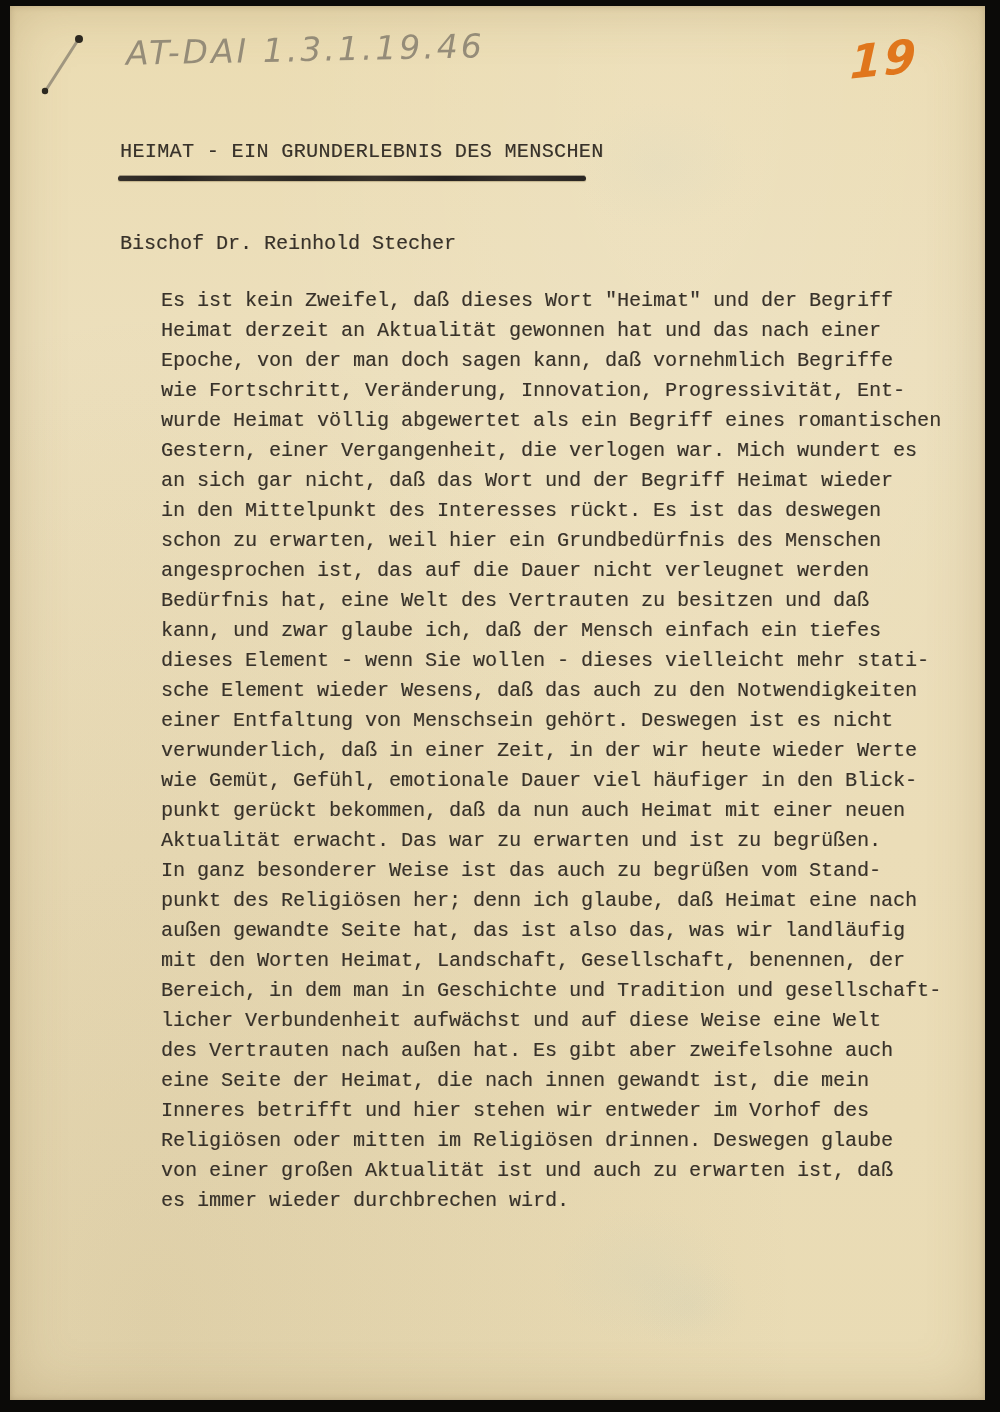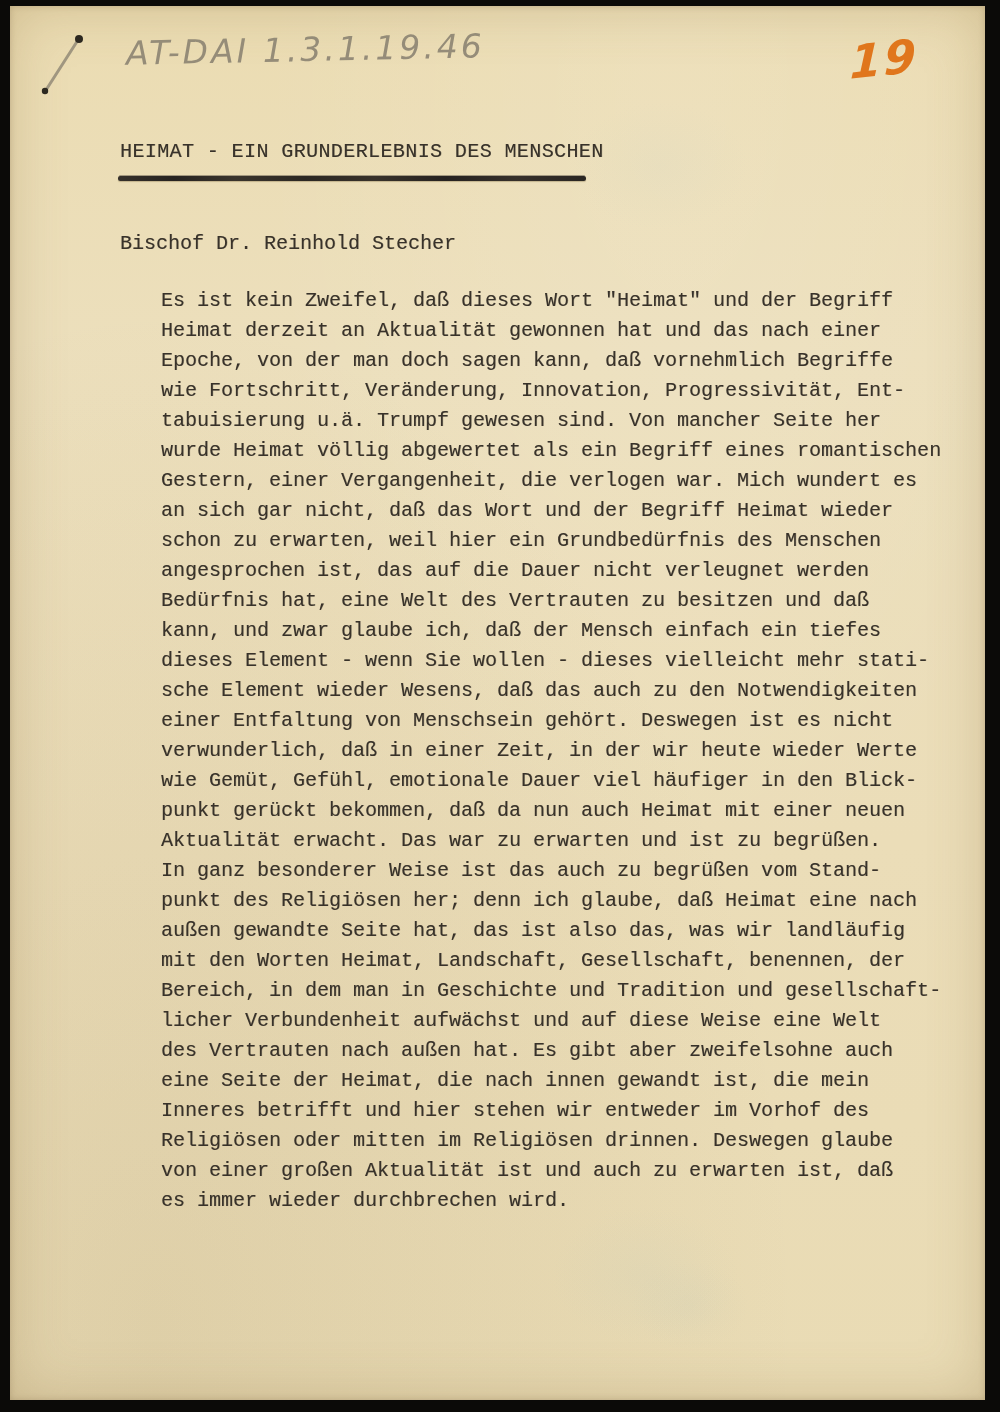--- a/index.html
+++ b/index.html
@@ -136,28 +136,28 @@
     <div class="body-text">
 
         <div class="body-line">Es ist kein Zweifel, daß dieses Wort "Heimat" und der Begriff</div>
 
         <div class="body-line">Heimat derzeit an Aktualität gewonnen hat und das nach einer</div>
 
         <div class="body-line">Epoche, von der man doch sagen kann, daß vornehmlich Begriffe</div>
 
         <div class="body-line">wie Fortschritt, Veränderung, Innovation, Progressivität, Ent-</div>
 
-        <div class="body-line">tabuisierung u.ä. Trumpf gewesen sind. Von mancher Seite her</div>
 
         <div class="body-line">wurde Heimat völlig abgewertet als ein Begriff eines romantischen</div>
 
         <div class="body-line">Gestern, einer Vergangenheit, die verlogen war. Mich wundert es</div>
 
         <div class="body-line">an sich gar nicht, daß das Wort und der Begriff Heimat wieder</div>
 
+        <div class="body-line">in den Mittelpunkt des Interesses rückt. Es ist das deswegen</div>
 
         <div class="body-line">schon zu erwarten, weil hier ein Grundbedürfnis des Menschen</div>
 
         <div class="body-line">angesprochen ist, das auf die Dauer nicht verleugnet werden</div>
 
         <div class="body-line">Bedürfnis hat, eine Welt des Vertrauten zu besitzen und daß</div>
 
         <div class="body-line">kann, und zwar glaube ich, daß der Mensch einfach ein tiefes</div>
 
         <div class="body-line">dieses Element - wenn Sie wollen - dieses vielleicht mehr stati-</div>

